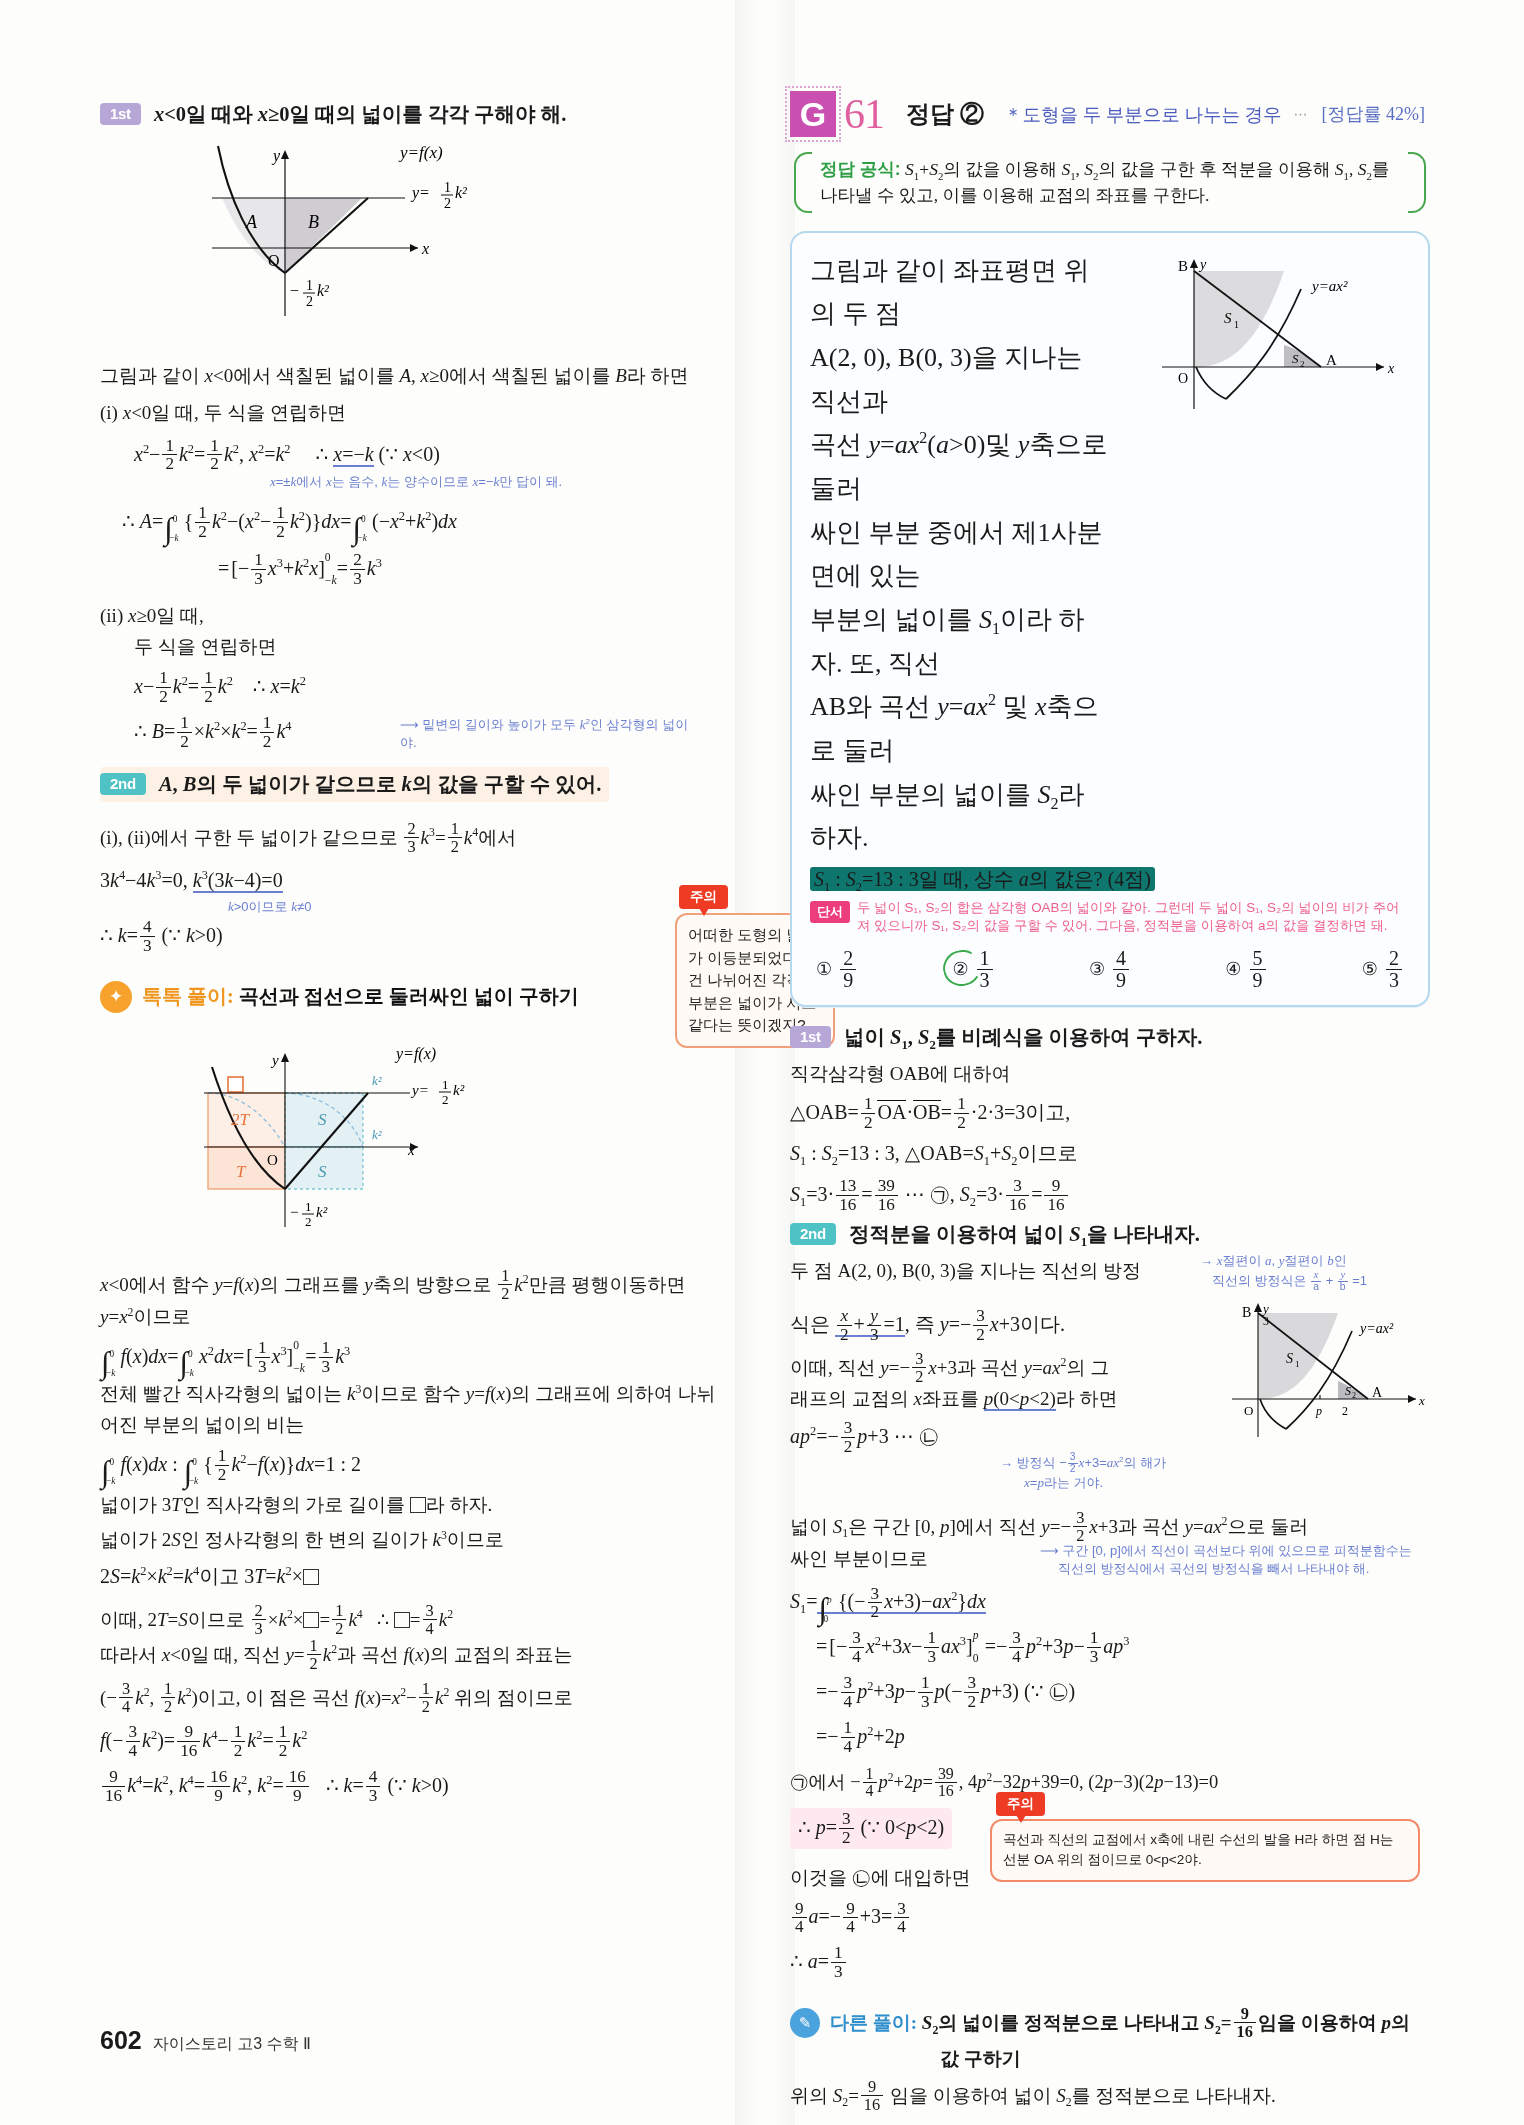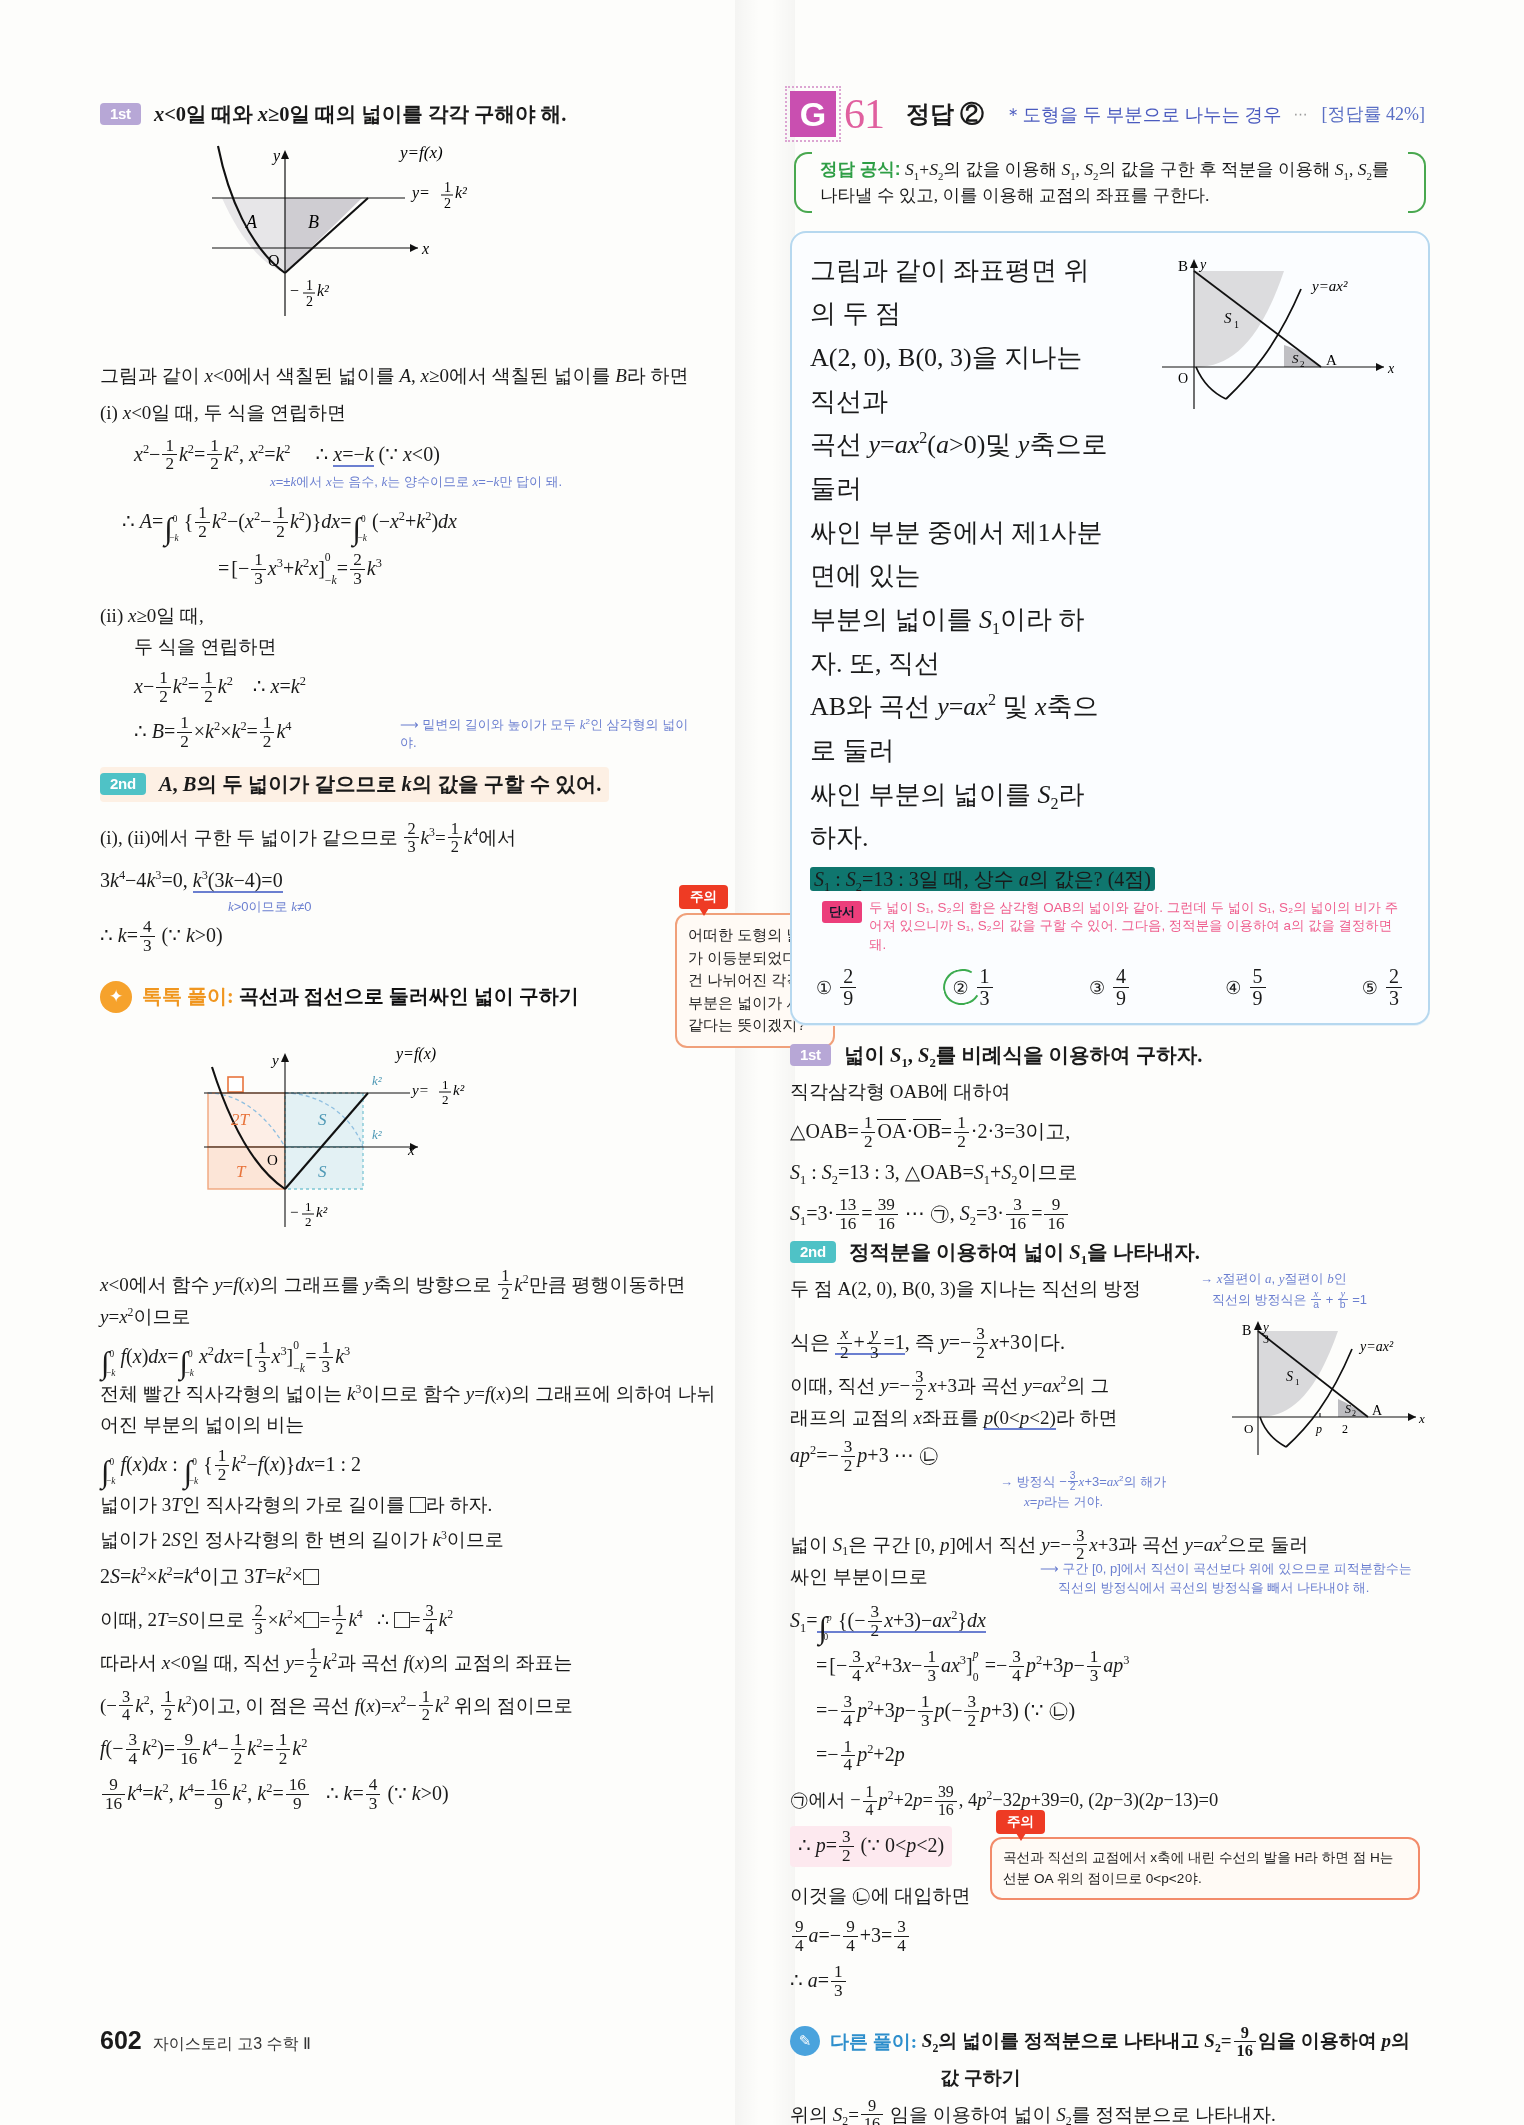--- a/index.html
+++ b/index.html
@@ -88,22 +88,22 @@
     border:2.5px solid #b6d8ef; border-radius:16px; background:#fbfdff;
     padding:16px 18px 14px; position:relative; box-shadow:0 1px 0 #e6f1f9;
   }
   .prob-body { display:flex; gap:6px; }
   .prob-text { flex:0 0 300px; font-size:26px; line-height:1.68; }
   .prob-fig  { flex:1; position:relative; }
   .prob-q { font-size:20px; margin-top:6px; }
   .hl-pink { background:#0f766e; padding:1px 4px; border-radius:3px; }
 
   .danseo-row { margin-top:6px; display:flex; gap:7px; align-items:flex-start; }
-  .danseo-tag { background:#ec3e7b; color:#0f172a; font-family:"Liberation Sans",sans-serif;
-                font-size:13px; font-weight:bold; padding:2px 7px; border-radius:3px; flex:0 0 auto; margin-top:2px;margin-left:12px;}
+  .danseo-tag { background:#ec3e7b; color:#ffffff; font-family:"Liberation Sans",sans-serif;
+                font-size:13px; font-weight:bold; padding:2px 7px; border-radius:3px; flex:0 0 auto; margin-top:2px;}
   .danseo-txt { color:#ef5f8e; font-size:13.4px; line-height:1.38; font-family:"Liberation Sans",sans-serif; }
 
   .choices { display:flex; justify-content:space-between; margin-top:12px; padding:0 6px; }
   .choice { display:flex; align-items:center; gap:6px; font-size:20px; position:relative;}
   .cnum { font-size:18px; }
   .circled { position:relative; }
   .circled:after{
     content:""; position:absolute; left:-9px; top:-8px; width:34px; height:32px;
     border:2.6px solid #3cab4f; border-radius:50%; transform:rotate(-14deg);
     border-right-color:transparent;
@@ -356,21 +356,21 @@
   </div>
   <div class="ko" style="margin-top:4px">
     넓이가 2<i>S</i>인 정사각형의 한 변의 길이가 <i>k</i><sup>3</sup>이므로
   </div>
   <div class="mathline" style="margin-top:4px">
     2<i>S</i>=<i>k</i><sup>2</sup>×<i>k</i><sup>2</sup>=<i>k</i><sup>4</sup>이고 3<i>T</i>=<i>k</i><sup>2</sup>×<span style="display:inline-block;width:16px;height:16px;border:1.6px solid #333;vertical-align:-2px"></span>
   </div>
   <div class="ko" style="margin-top:8px">
     이때, 2<i>T</i>=<i>S</i>이므로 <span class="frac"><span>2</span><span class="den">3</span></span>×<i>k</i><sup>2</sup>×<span style="display:inline-block;width:16px;height:16px;border:1.6px solid #333;vertical-align:-2px"></span>=<span class="frac"><span>1</span><span class="den">2</span></span><i>k</i><sup>4</sup>&nbsp;&nbsp;&nbsp;∴ <span style="display:inline-block;width:16px;height:16px;border:1.6px solid #333;vertical-align:-2px"></span>=<span class="frac"><span>3</span><span class="den">4</span></span><i>k</i><sup>2</sup>
   </div>
-  <div class="ko" style="margin-top:8px">
+  <div class="ko" style="">
     따라서 <i>x</i>&lt;0일 때, 직선 <i>y</i>=<span class="frac"><span>1</span><span class="den">2</span></span><i>k</i><sup>2</sup>과 곡선 <i>f</i>(<i>x</i>)의 교점의 좌표는
   </div>
   <div class="ko" style="margin-top:8px">
     (−<span class="frac"><span>3</span><span class="den">4</span></span><i>k</i><sup>2</sup>, <span class="frac"><span>1</span><span class="den">2</span></span><i>k</i><sup>2</sup>)이고, 이 점은 곡선 <i>f</i>(<i>x</i>)=<i>x</i><sup>2</sup>−<span class="frac"><span>1</span><span class="den">2</span></span><i>k</i><sup>2</sup> 위의 점이므로
   </div>
   <div class="mathline" style="margin-top:8px">
     <i>f</i>(−<span class="frac"><span>3</span><span class="den">4</span></span><i>k</i><sup>2</sup>)=<span class="frac"><span>9</span><span class="den">16</span></span><i>k</i><sup>4</sup>−<span class="frac"><span>1</span><span class="den">2</span></span><i>k</i><sup>2</sup>=<span class="frac"><span>1</span><span class="den">2</span></span><i>k</i><sup>2</sup>
   </div>
   <div class="mathline" style="margin-top:8px">
     <span class="frac"><span>9</span><span class="den">16</span></span><i>k</i><sup>4</sup>=<i>k</i><sup>2</sup>, <i>k</i><sup>4</sup>=<span class="frac"><span>16</span><span class="den">9</span></span><i>k</i><sup>2</sup>, <i>k</i><sup>2</sup>=<span class="frac"><span>16</span><span class="den">9</span></span>&nbsp;&nbsp;&nbsp;∴ <i>k</i>=<span class="frac"><span>4</span><span class="den">3</span></span> (∵ <i>k</i>&gt;0)

